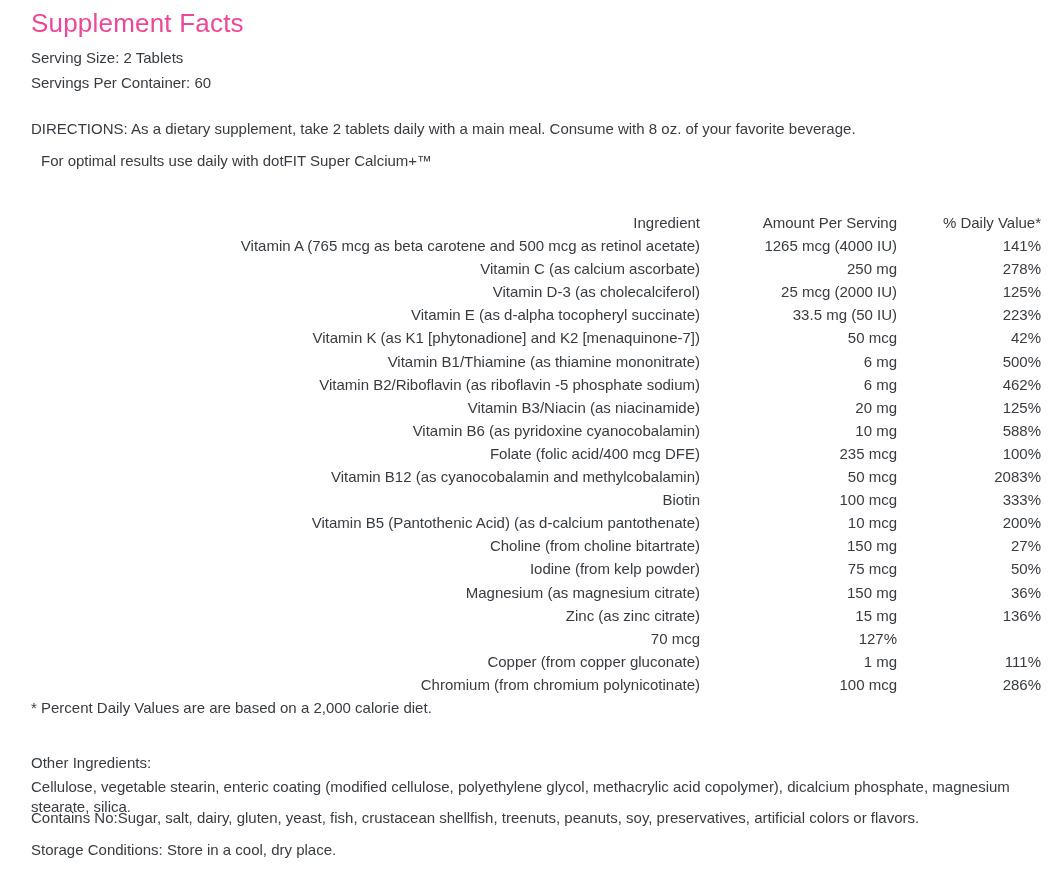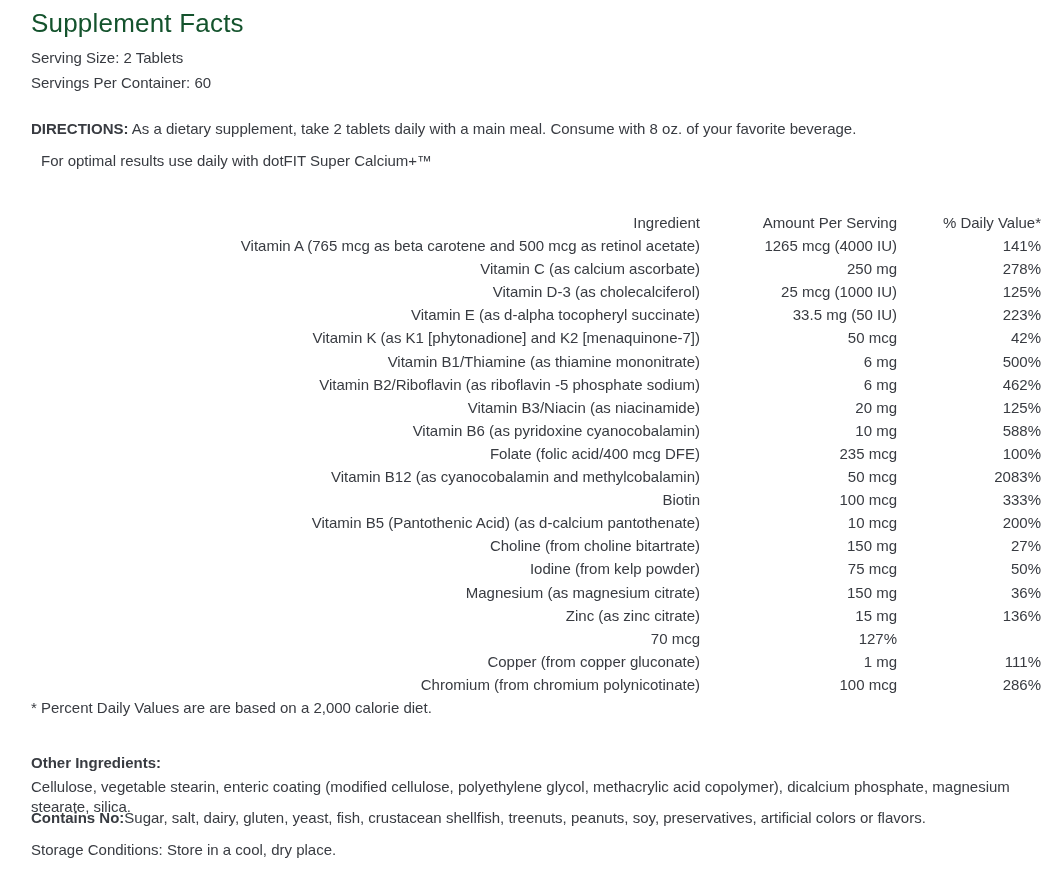--- a/index.html
+++ b/index.html
@@ -11,25 +11,25 @@
     font-family: "Liberation Sans", "DejaVu Sans", sans-serif;
     font-size: 15px;
     color: #383b41;
     overflow: hidden;
   }
   .abs { position: absolute; left: 31px; }
   .page-title {
     top: 8px;
     font-size: 26px;
     font-weight: 300;
-    color: #14532d;
+    color: #ec4899;
     letter-spacing: 0.2px;
   }
   .line { line-height: 20px; }
-  .bold { font-weight: 700; }
+  .bold { font-weight: 400; }
   .serving-size { top: 48px; }
   .per-container { top: 73px; }
   .directions { top: 119px; width: 1000px; }
   .optimal { top: 151px; width: 1000px; margin-left: 10px; }
   .facts-table { top: 211px; width: 1010px; text-align: right; }
   .trow {
     display: grid;
     grid-template-columns: 669px 197px auto;
     height: 23.1px;
     line-height: 23.1px;
@@ -65,21 +65,21 @@
         <div>1265 mcg (4000 IU)</div>
         <div>141%</div>
       </div>
       <div class="trow">
         <div>Vitamin C (as calcium ascorbate)</div>
         <div>250 mg</div>
         <div>278%</div>
       </div>
       <div class="trow">
         <div>Vitamin D-3 (as cholecalciferol)</div>
-        <div>25 mcg (1000 IU)</div>
+        <div>25 mcg (2000 IU)</div>
         <div>125%</div>
       </div>
       <div class="trow">
         <div>Vitamin E (as d-alpha tocopheryl succinate)</div>
         <div>33.5 mg (50 IU)</div>
         <div>223%</div>
       </div>
       <div class="trow">
         <div>Vitamin K (as K1 [phytonadione] and K2 [menaquinone-7])</div>
         <div>50 mcg</div>

